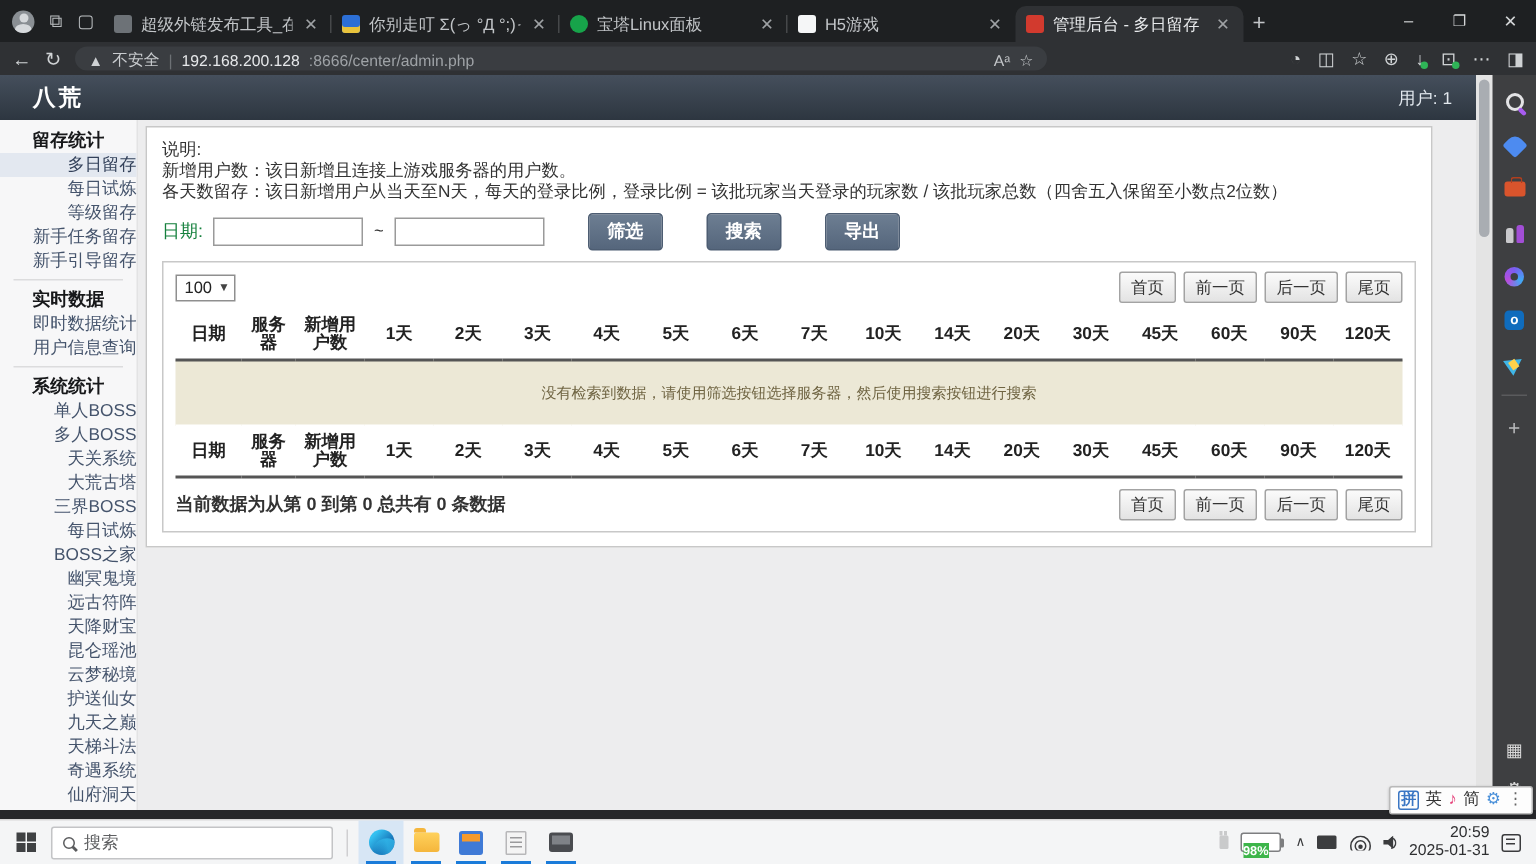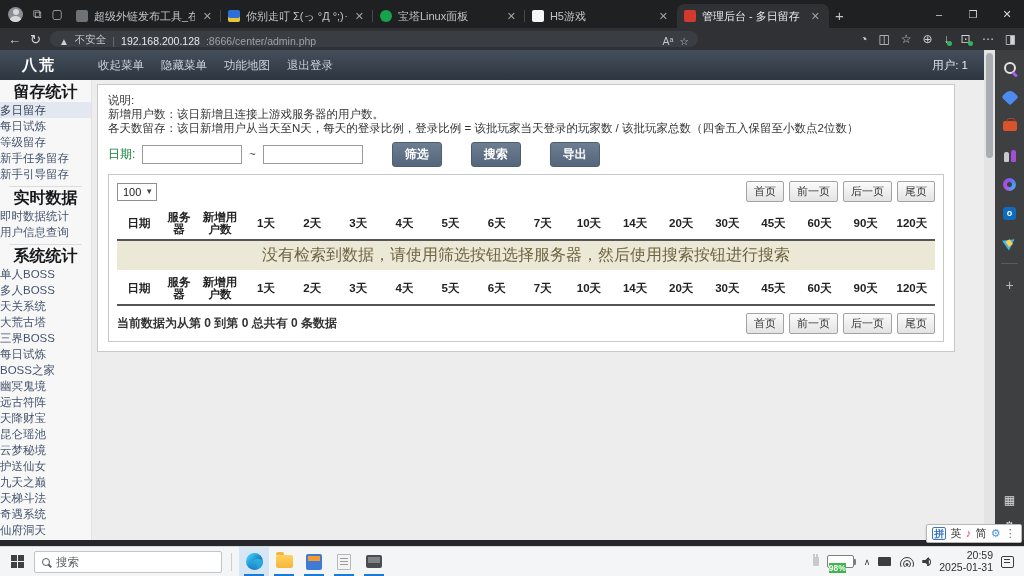--- a/index.html
+++ b/index.html
@@ -55,42 +55,42 @@
 
   
   .page { position:absolute; left:0; top:50px; width:984px; height:498px; background:#ededee; overflow:hidden; }
   .admin-header { position:absolute; left:0; top:0; width:984px; height:30px; background:linear-gradient(#454f5c,#2d3640); display:flex; align-items:center; }
   .logo { color:#ffffff; font-weight:bold; font-size:15px; letter-spacing:2px; margin:0 0 0 22px; }
   .admin-menu { display:flex; gap:17px; margin-left:42px; }
   .admin-menu span { color:#ccd4dc; font-size:11.5px; }
   .admin-user { margin-left:auto; margin-right:16px; color:#e2e8ee; font-size:11.5px; }
 
   .sidebar { position:absolute; left:0; top:30px; width:92px; height:460px; background:#f7f7f8; border-right:1px solid #e3e3e4; padding-top:5px; }
-  .side-header { font-size:16px; font-weight:bold; color:#17181a; text-align:center; height:17px; line-height:17px;font-family:Liberation Mono, monospace; }
-  .side-item { font-size:11.5px; color:#45546c; text-align:left; height:16px; line-height:16px; cursor:pointer; }
+  .side-header { font-size:12px; font-weight:bold; color:#17181a; text-align:center; height:17px; line-height:17px; }
+  .side-item { font-size:11.5px; color:#45546c; text-align:right; height:16px; line-height:16px; cursor:pointer; }
   .side-item.active { background:#e3e8f0; color:#33415a; }
   .side-div { border-top:1px solid #dcdcdd; margin:4px 9px; }
 
   .panel { position:absolute; left:97px; top:34px; width:858px; background:#ffffff; border:1px solid #c8c8c8; padding:8px 10px 9px; }
   .desc { font-size:11.5px; color:#333; line-height:14px; }
   .filter-row { display:flex; align-items:center; margin-top:8px; gap:7px; height:22px; }
   .filter-label { font-size:12px; color:#15803d; }
   .date-input { width:100px; height:19px; border:1px solid #9a9a9a; background:#fff; font-size:11px; padding:0 4px; }
   .tilde { font-size:11px; color:#333; }
   .btn-slate { background:linear-gradient(#6d7e92,#55667c); border:1px solid #4d5d72; border-radius:3px; color:#fff; font-size:12px; font-weight:bold; padding:3px 12px; margin-left:22px; font-family:inherit;text-align:right; }
   .inner-box { margin-top:9px; border:1px solid #c8c8c8; padding:6px 8px 7px; }
   .table-top { display:flex; align-items:center; }
   .pgsize { border:1px solid #8f8f8f; background:#fff; font-size:11px; height:18px; display:flex; align-items:center; padding:0 3px 0 5px; gap:4px; color:#222; }
   .pgsize .arrow { font-size:8px; color:#444; }
   .pager { margin-left:auto; display:flex; gap:5px; }
   .pg-btn { background:linear-gradient(#fbfbfb,#e3e3e3); border:1px solid #a3a3a3; border-radius:2px; color:#333; font-size:11px; padding:2px 7px; font-family:inherit; }
   table.data { width:100%; border-collapse:collapse; table-layout:fixed; margin-top:5px; }
   table.data th { font-size:11.5px; font-weight:bold; color:#222; padding:4px 1px; line-height:12px; border-bottom:2px solid #555; word-break:break-all; text-align:center; vertical-align:middle; }
   col.c-date{width:44px;} col.c-srv{width:36px;} col.c-new{width:46px;} col.c-day{width:auto;}
-  td.empty-row { background:#ece8d6; color:#6f6442; font-size:16px; text-align:center; padding:4px 4px; border-bottom:2px solid #fff; }
+  td.empty-row { background:#ece8d6; color:#6f6442; font-size:10px; text-align:center; padding:14px 4px; border-bottom:2px solid #fff; }
   .table-foot { display:flex; align-items:center; margin-top:7px; }
   .foot-text { font-size:12px; color:#333;font-weight:bold; }
 
   
   .pscroll { position:absolute; left:984px; top:50px; width:11px; height:490px; background:#e4e4e4; }
   .pscroll .thumb { position:absolute; left:2px; top:3px; width:7px; height:105px; background:#a9adb2; border-radius:4px; }
   .edgebar { position:absolute; left:995px; top:50px; width:29px; height:490px; background:#3e3f41; display:flex; flex-direction:column; align-items:center; padding-top:10px; gap:13px; }
   .eb-ic { width:16px; height:16px; display:flex; align-items:center; justify-content:center; font-size:12px; color:#d8d8d8; flex:none; }
   .eb-search { width:12px; height:12px; border:2px solid #e3e3e5; border-radius:50%; position:relative; }
   .eb-search::after { content:""; position:absolute; right:-4px; bottom:-3px; width:6px; height:2.5px; background:#a85cf0; border-radius:2px; transform:rotate(45deg); }
@@ -227,26 +227,20 @@
       <span class="tb-ic ic-download badge-green"></span>
       <span class="tb-ic ic-wallet badge-green"></span>
       <span class="tb-ic ic-more"></span>
       <span class="tb-ic ic-panel"></span>
     </div>
   </div>
 
   <div class="page">
     <div class="admin-header">
       <span class="logo">八荒</span>
-      <div class="admin-menu">
-        <span>收起菜单</span>
-        <span>隐藏菜单</span>
-        <span>功能地图</span>
-        <span>退出登录</span>
-      </div>
       <span class="admin-user">用户: 1</span>
     </div>
 
     <div class="sidebar">
       <div class="side-header">留存统计</div>
       <div class="side-item active">多日留存</div>
       <div class="side-item">每日试炼</div>
       <div class="side-item">等级留存</div>
       <div class="side-item">新手任务留存</div>
       <div class="side-item">新手引导留存</div>

